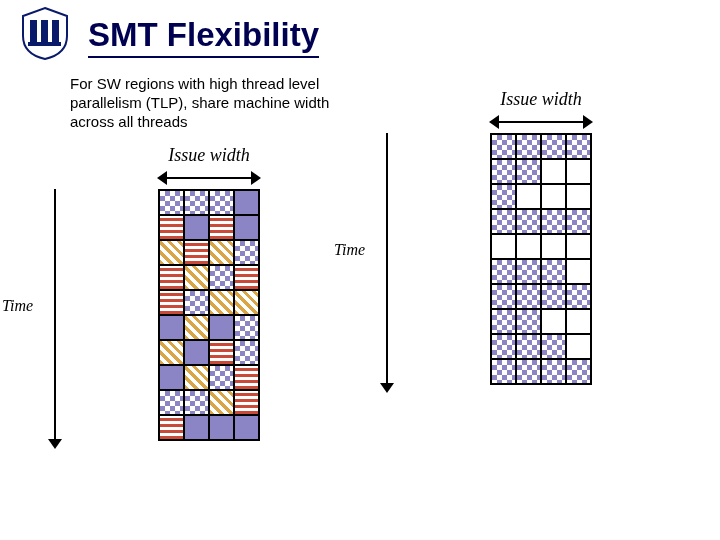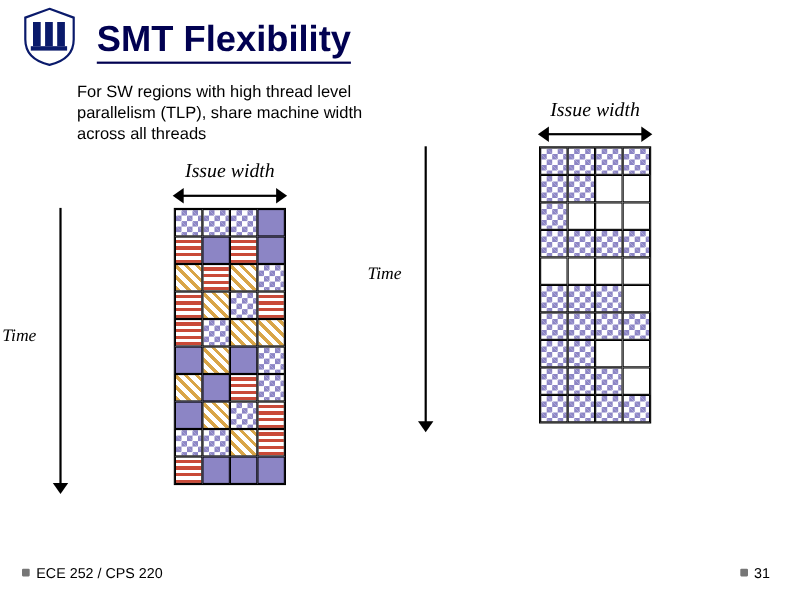--- a/index.html
+++ b/index.html
@@ -165,17 +165,13 @@
             <div class="cell b"></div>
             <div class="cell d"></div>
             <div class="cell d"></div>
             <div class="cell d"></div>
             <div class="cell d"></div>
           </div>
       </div>
     </div>
   </div>
 
-  <div class="footer">
-    <div><span class="bullet"></span><span>ECE 252 / CPS 220</span></div>
-    <div><span class="bullet"></span><span>31</span></div>
-  </div>
 </div>
 
 </body></html>

